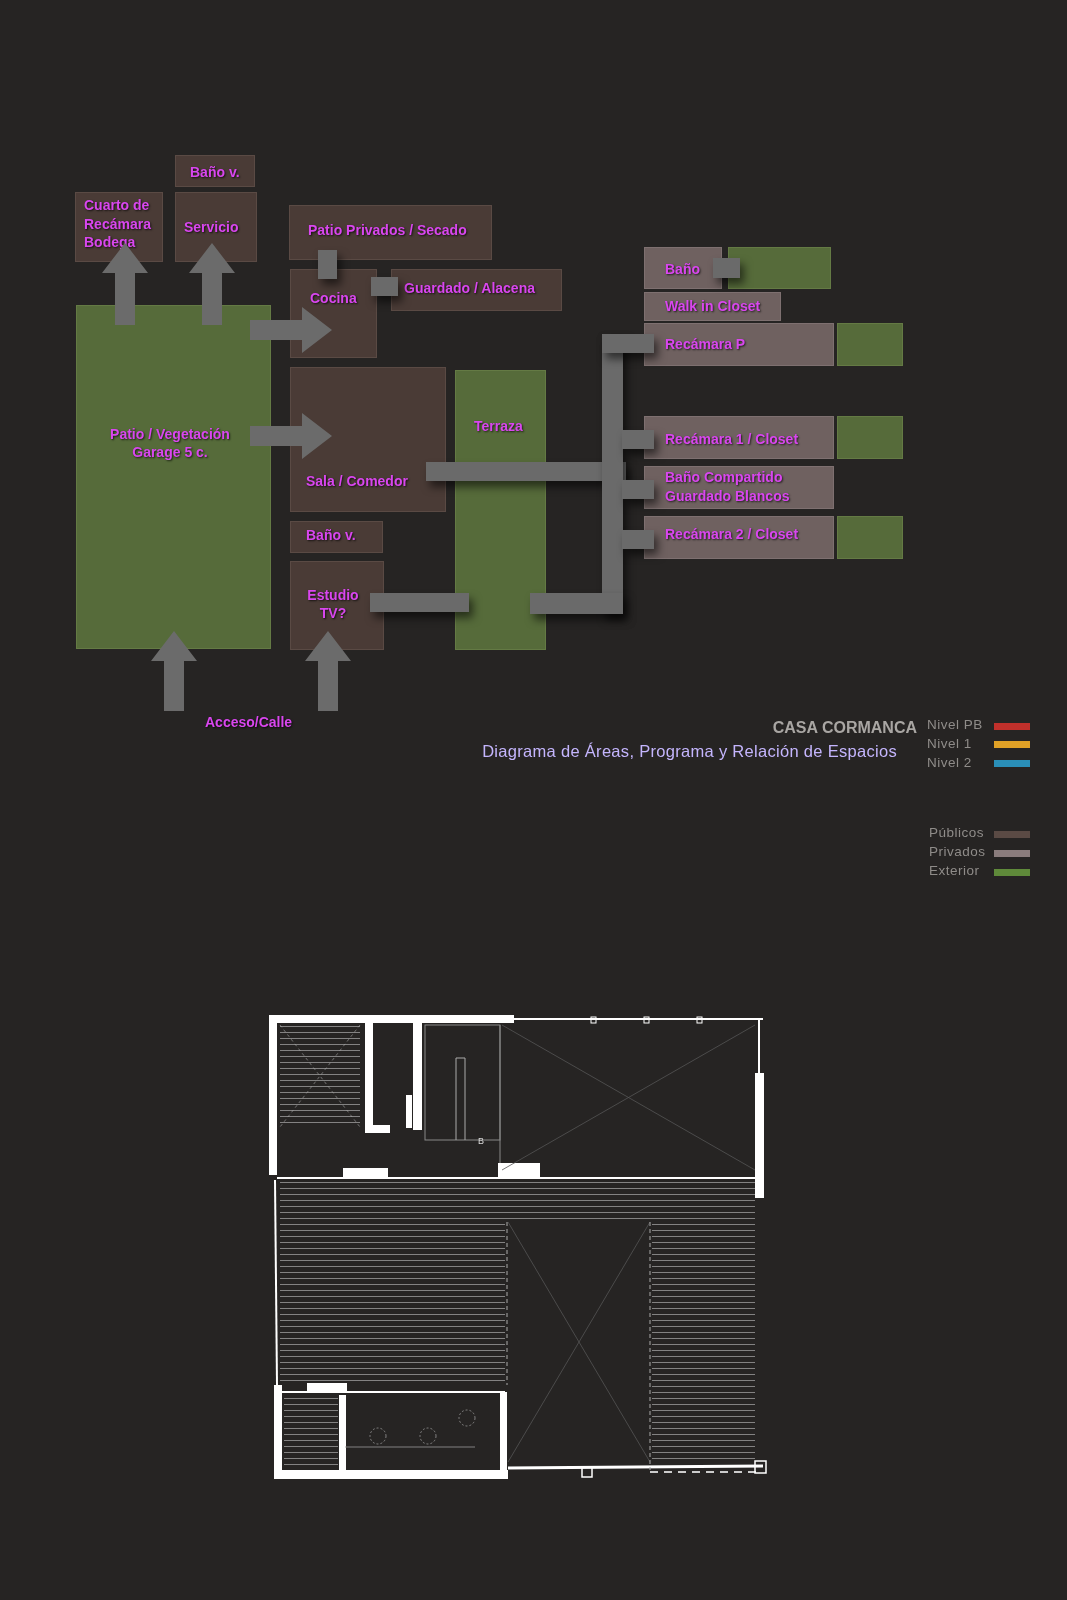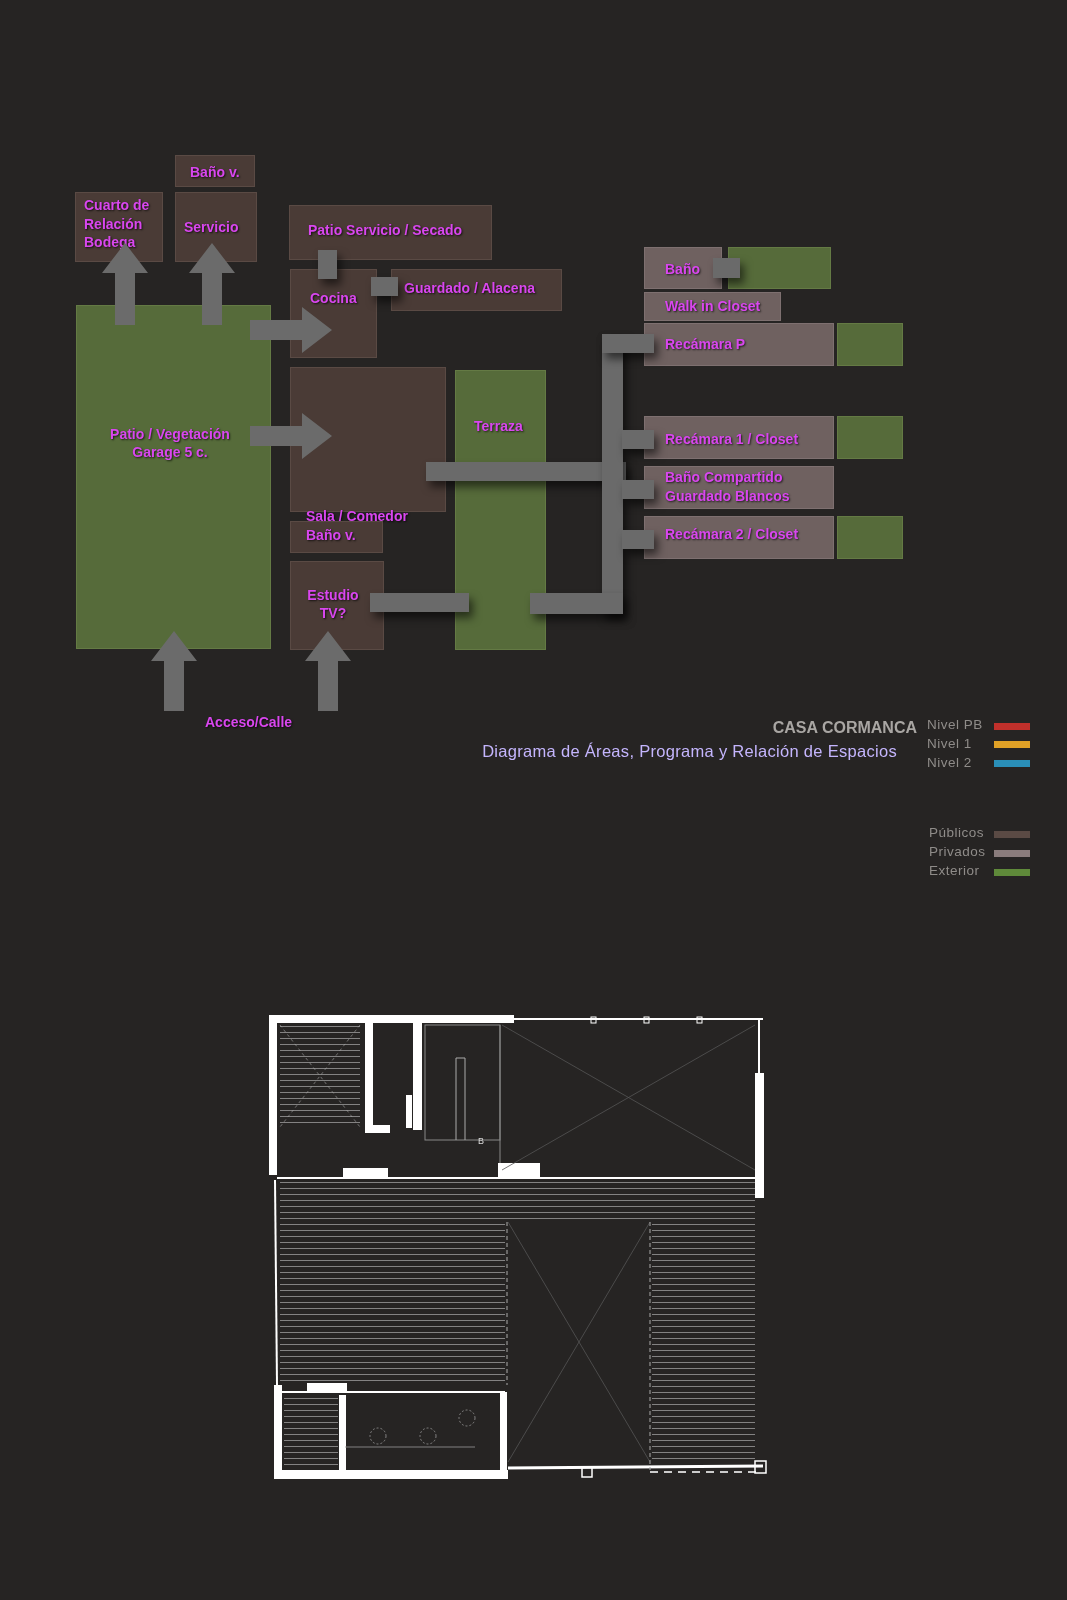--- a/index.html
+++ b/index.html
@@ -20,41 +20,41 @@
   svg{position:absolute;}
 </style>
 </head>
 <body>
 
 <div>
 
   <div class="box pub" style="left:75px;top:192px;width:88px;height:70px;"></div>
   <div class="lbl" style="left:84px;top:196px;line-height:18.5px;">
     <div>Cuarto de</div>
-    <div>Relación</div>
+    <div>Recámara</div>
     <div>Bodega</div>
   </div>
 
   <div class="box pub" style="left:175px;top:155px;width:80px;height:32px;"></div>
   <div class="lbl" style="left:190px;top:163px;">Baño v.</div>
 
   <div class="box pub" style="left:175px;top:192px;width:82px;height:70px;"></div>
   <div class="lbl" style="left:184px;top:218px;">Servicio</div>
 
   <div class="box pub" style="left:289px;top:205px;width:203px;height:55px;"></div>
-  <div class="lbl" style="left:308px;top:221px;">Patio Servicio / Secado</div>
+  <div class="lbl" style="left:308px;top:221px;">Patio Privados / Secado</div>
 
   <div class="box pub" style="left:290px;top:269px;width:87px;height:89px;"></div>
   <div class="lbl" style="left:310px;top:289px;">Cocina</div>
 
   <div class="box pub" style="left:391px;top:269px;width:171px;height:42px;"></div>
   <div class="lbl" style="left:404px;top:279px;">Guardado / Alacena</div>
 
   <div class="box pub" style="left:290px;top:367px;width:156px;height:145px;"></div>
-  <div class="lbl" style="left:306px;top:472px;margin-top:35px;">Sala / Comedor</div>
+  <div class="lbl" style="left:306px;top:472px;">Sala / Comedor</div>
 
   <div class="box pub" style="left:290px;top:521px;width:93px;height:32px;"></div>
   <div class="lbl" style="left:306px;top:526px;">Baño v.</div>
 
   <div class="box pub" style="left:290px;top:561px;width:94px;height:89px;"></div>
   <div class="lbl c" style="left:298px;top:586px;width:70px;">
     <div>Estudio</div>
     <div>TV?</div>
   </div>
 

